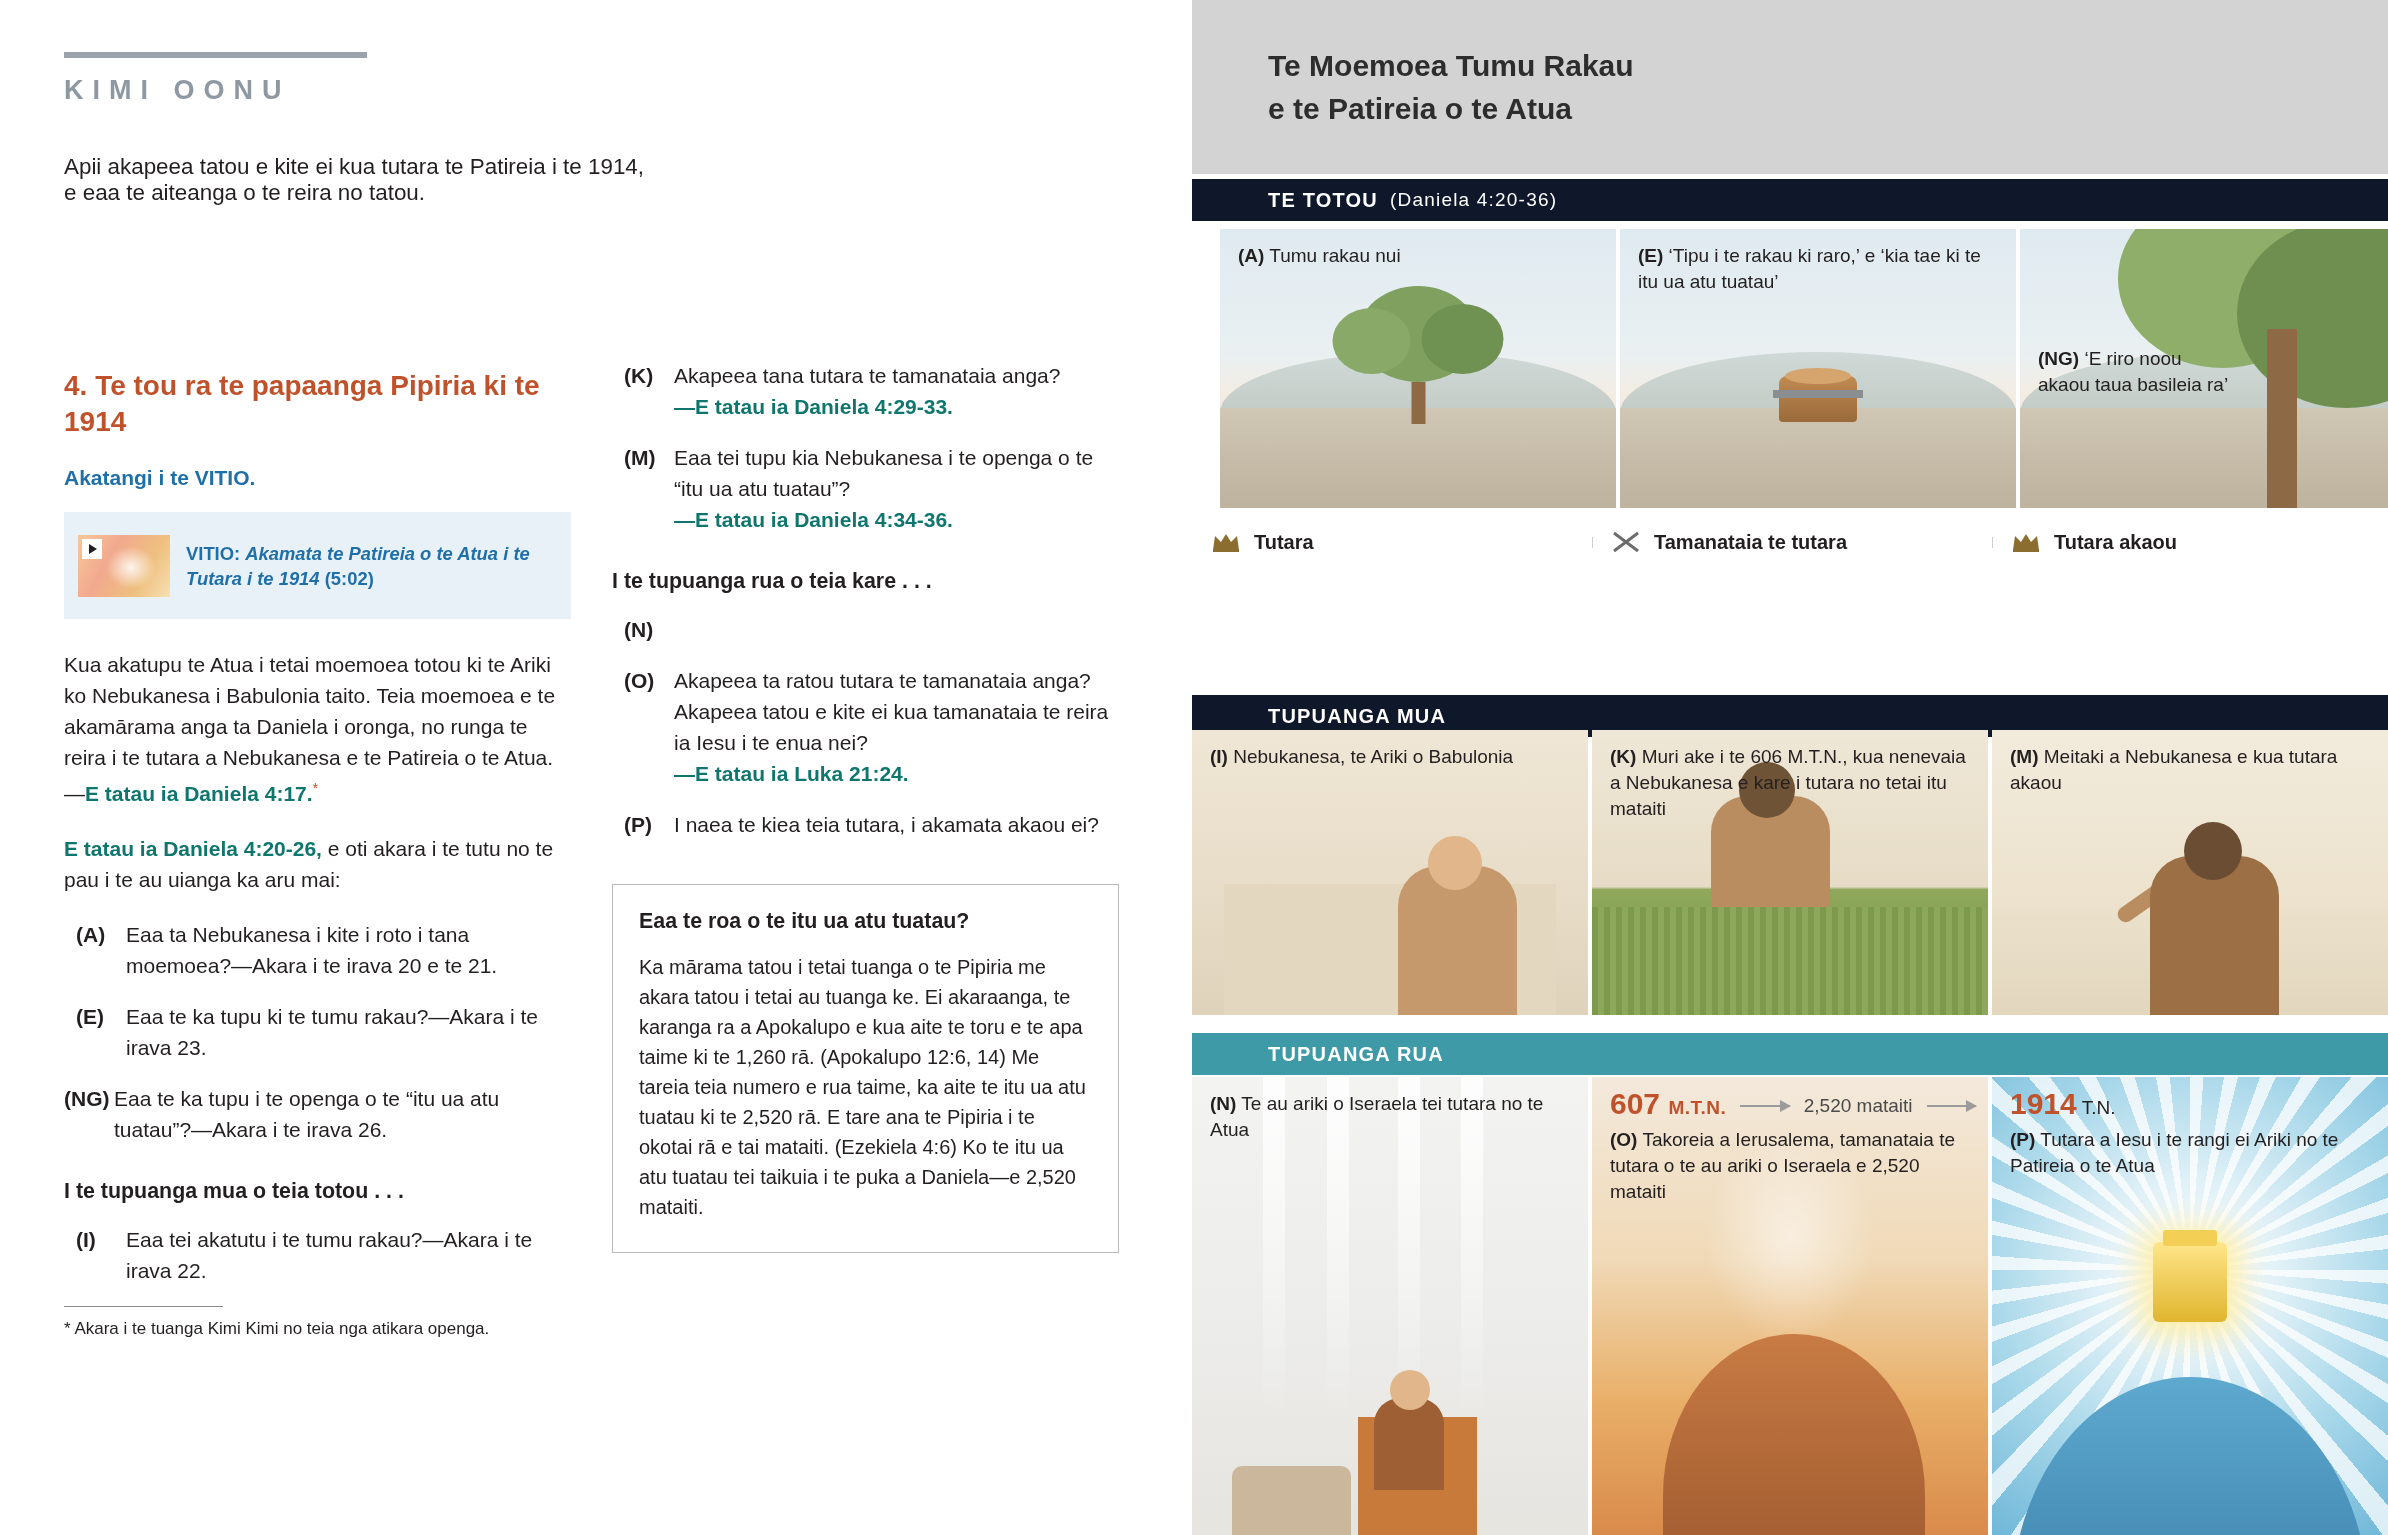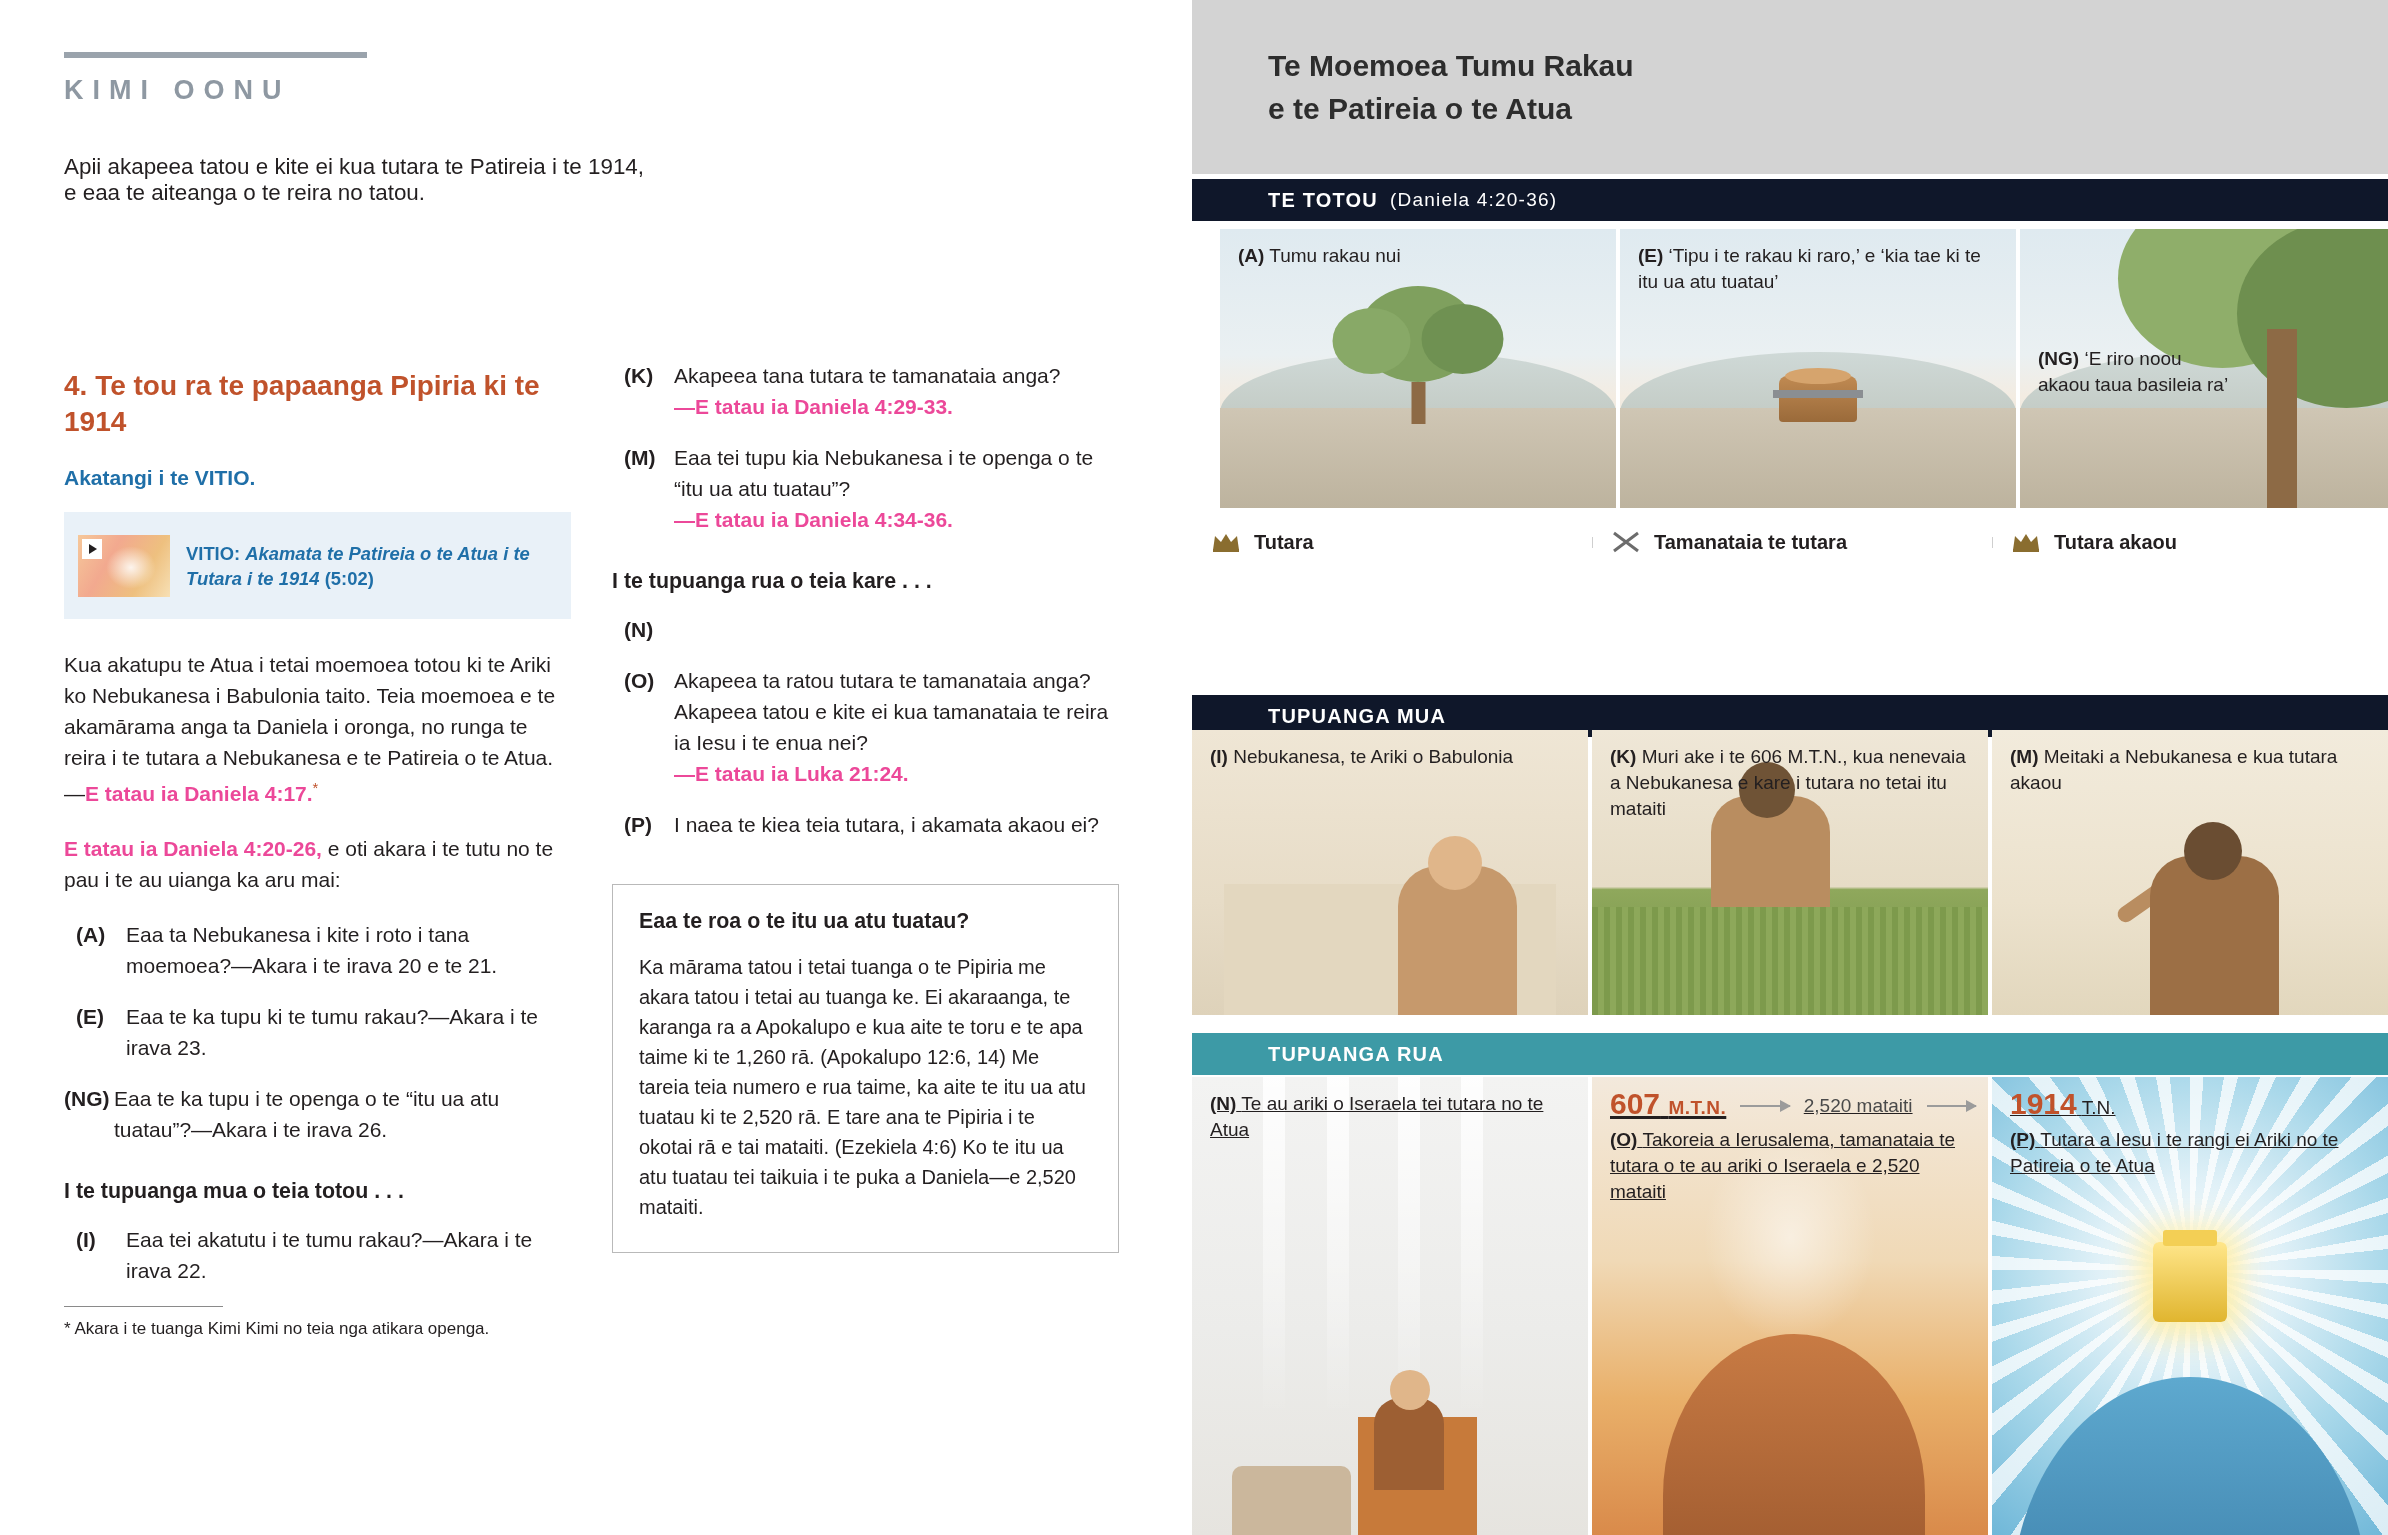--- a/index.html
+++ b/index.html
@@ -135,21 +135,21 @@
     color: #1f6fa8;
     font-weight: bold;
   }
   .video-caption .it { font-style: italic; }
 
   p.body {
     font-size: 21px;
     line-height: 31px;
     margin: 0 0 24px 0;
   }
-  .red { color: #ec4899; font-weight: bold; }
+  .red { color: #0f766e; font-weight: bold; }
 
   .qlist { margin: 0; padding: 0; list-style: none; }
   .qitem {
     display: flex;
     font-size: 21px;
     line-height: 31px;
     margin-bottom: 20px;
   }
   .qlabel {
     font-weight: bold;
@@ -353,21 +353,21 @@
   .r3c { position:absolute; inset:0; background: radial-gradient(circle at 50% 42%, #ffffff 0%, #dff0f7 28%, #a9d8ea 60%, #6fb7d8 100%); }
   .r3c .rays { position:absolute; inset:0; background: repeating-conic-gradient(from 0deg at 50% 42%, rgba(255,255,255,.75) 0deg 4deg, rgba(255,255,255,0) 4deg 10deg); }
   .r3c .earth { position:absolute; left:50%; transform:translateX(-50%); bottom:-70px; width:358px; height:229px; background:linear-gradient(#5ea9cf,#3f83ad); border-radius:50% 50% 0 0 / 100% 100% 0 0; }
   .r3c .crownbox { position:absolute; left:50%; transform:translateX(-50%); top:36%; width:74px; height:80px; background:linear-gradient(#ffe68a,#e0b52f); border-radius:6px; box-shadow:0 0 30px 14px rgba(255,235,150,.8); }
   .r3c .crownbox:before { content:''; position:absolute; left:10px; top:-12px; width:54px; height:16px; background:#f3cf55; border-radius:3px; }
 
   
   .r3-label {
     position: absolute;
     left: 18px; top: 14px; right: 12px;
-    font-size: 19px; line-height: 26px; z-index: 5; text-decoration: underline;
+    font-size: 19px; line-height: 26px; z-index: 5;
   }
   .year {
     font-size: 30px; font-weight: bold; color: #c0522b;
   }
   .year .mtn { font-size: 19px; color:#c0522b; font-weight: bold; letter-spacing:0.5px; }
   .arrow-line { flex:1; height:2px; background:#9b9b9b; position:relative; }
   .arrow-line:after { content:''; position:absolute; right:-1px; top:-5px; border-left:11px solid #9b9b9b; border-top:6px solid transparent; border-bottom:6px solid transparent; }
   .arrow-text { font-size:19px; color:#4a4a4a; }
 </style>
 </head>

